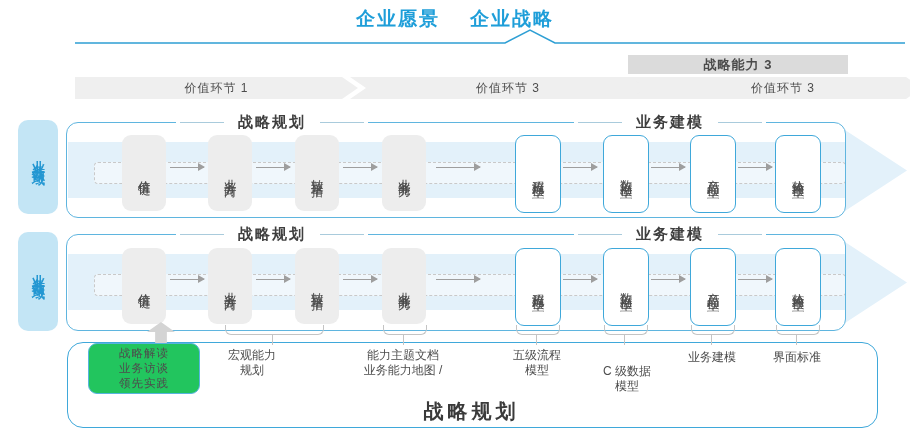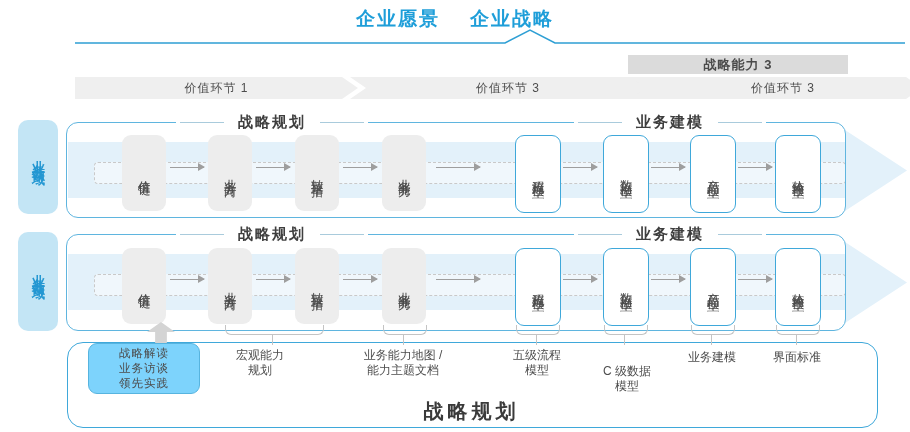--- a/index.html
+++ b/index.html
@@ -43,21 +43,21 @@
   .node.gray{background:#ededed;}
   .node.blue{background:#fff;border:1.4px solid #3fa8da;}
   .arrow{position:absolute;top:45px;border-top:1.5px solid #9e9e9e;z-index:3;}
   .arrow::after{content:"";position:absolute;right:-1px;top:-5.3px;width:0;height:0;
                 border-left:7px solid #9e9e9e;border-top:4.5px solid transparent;border-bottom:4.5px solid transparent;}
 
   
   .tool-box{left:67px;top:342px;width:809px;height:84px;border:1.4px solid #3fa8da;border-radius:16px;z-index:1;}
   .tool-title{left:67px;top:398px;width:809px;text-align:center;font-size:20px;font-weight:bold;
               color:#3a3a3a;letter-spacing:4px;z-index:2;}
-  .callout{left:88px;top:343px;width:110px;height:49px;background:#7dd3fc;border:1.3px solid #57b4df;border-radius:9px;
+  .callout{left:88px;top:343px;width:110px;height:49px;background:#22c55e;border:1.3px solid #57b4df;border-radius:9px;
            display:flex;flex-direction:column;align-items:center;justify-content:center;z-index:3;}
   .callout span{font-size:11.5px;line-height:15px;color:#4d4d4d;letter-spacing:1px;}
   .up-arrow{left:147px;top:322px;width:28px;height:21px;background:#d4d4d4;z-index:4;
             clip-path:polygon(50% 0,100% 48%,71% 48%,71% 100%,29% 100%,29% 48%,0 48%);}
   .tool-label{top:348px;text-align:center;font-size:12px;line-height:15px;color:#4d4d4d;z-index:3;}
   .bracket{top:325px;height:9px;border-left:1.2px solid #c4c4c4;border-right:1.2px solid #c4c4c4;
            border-bottom:1.2px solid #c4c4c4;border-radius:0 0 6px 6px;z-index:3;}
   .stub{top:334px;width:1.2px;height:11px;background:#c4c4c4;z-index:3;}
 </style>
 </head>
@@ -199,27 +199,27 @@
   <i class="abs stub" style="left:403px;"></i>
   <i class="abs bracket" style="left:516px;width:42px;"></i>
   <i class="abs stub" style="left:536px;"></i>
   <i class="abs bracket" style="left:604px;width:42px;"></i>
   <i class="abs stub" style="left:624px;"></i>
   <i class="abs bracket" style="left:691px;width:42px;"></i>
   <i class="abs stub" style="left:711px;"></i>
   <i class="abs bracket" style="left:776px;width:42px;"></i>
   <i class="abs stub" style="left:796px;"></i>
 
-  <div class="abs tool-label" style="left:210px;width:100px;">
+  <div class="abs tool-label" style="left:202px;width:100px;">
     <div>宏观能力</div>
     <div>规划</div>
   </div>
   <div class="abs tool-label" style="left:338px;width:130px;">
+    <div>能力主题文档</div>
     <div>业务能力地图 /</div>
-    <div>能力主题文档</div>
   </div>
   <div class="abs tool-label" style="left:487px;width:100px;">
     <div>五级流程</div>
     <div>模型</div>
   </div>
   <div class="abs tool-label" style="left:577px;width:100px;margin-top:16px;">
     <div>C 级数据</div>
     <div>模型</div>
   </div>
   <div class="abs tool-label" style="left:662px;width:100px;top:350px;">

